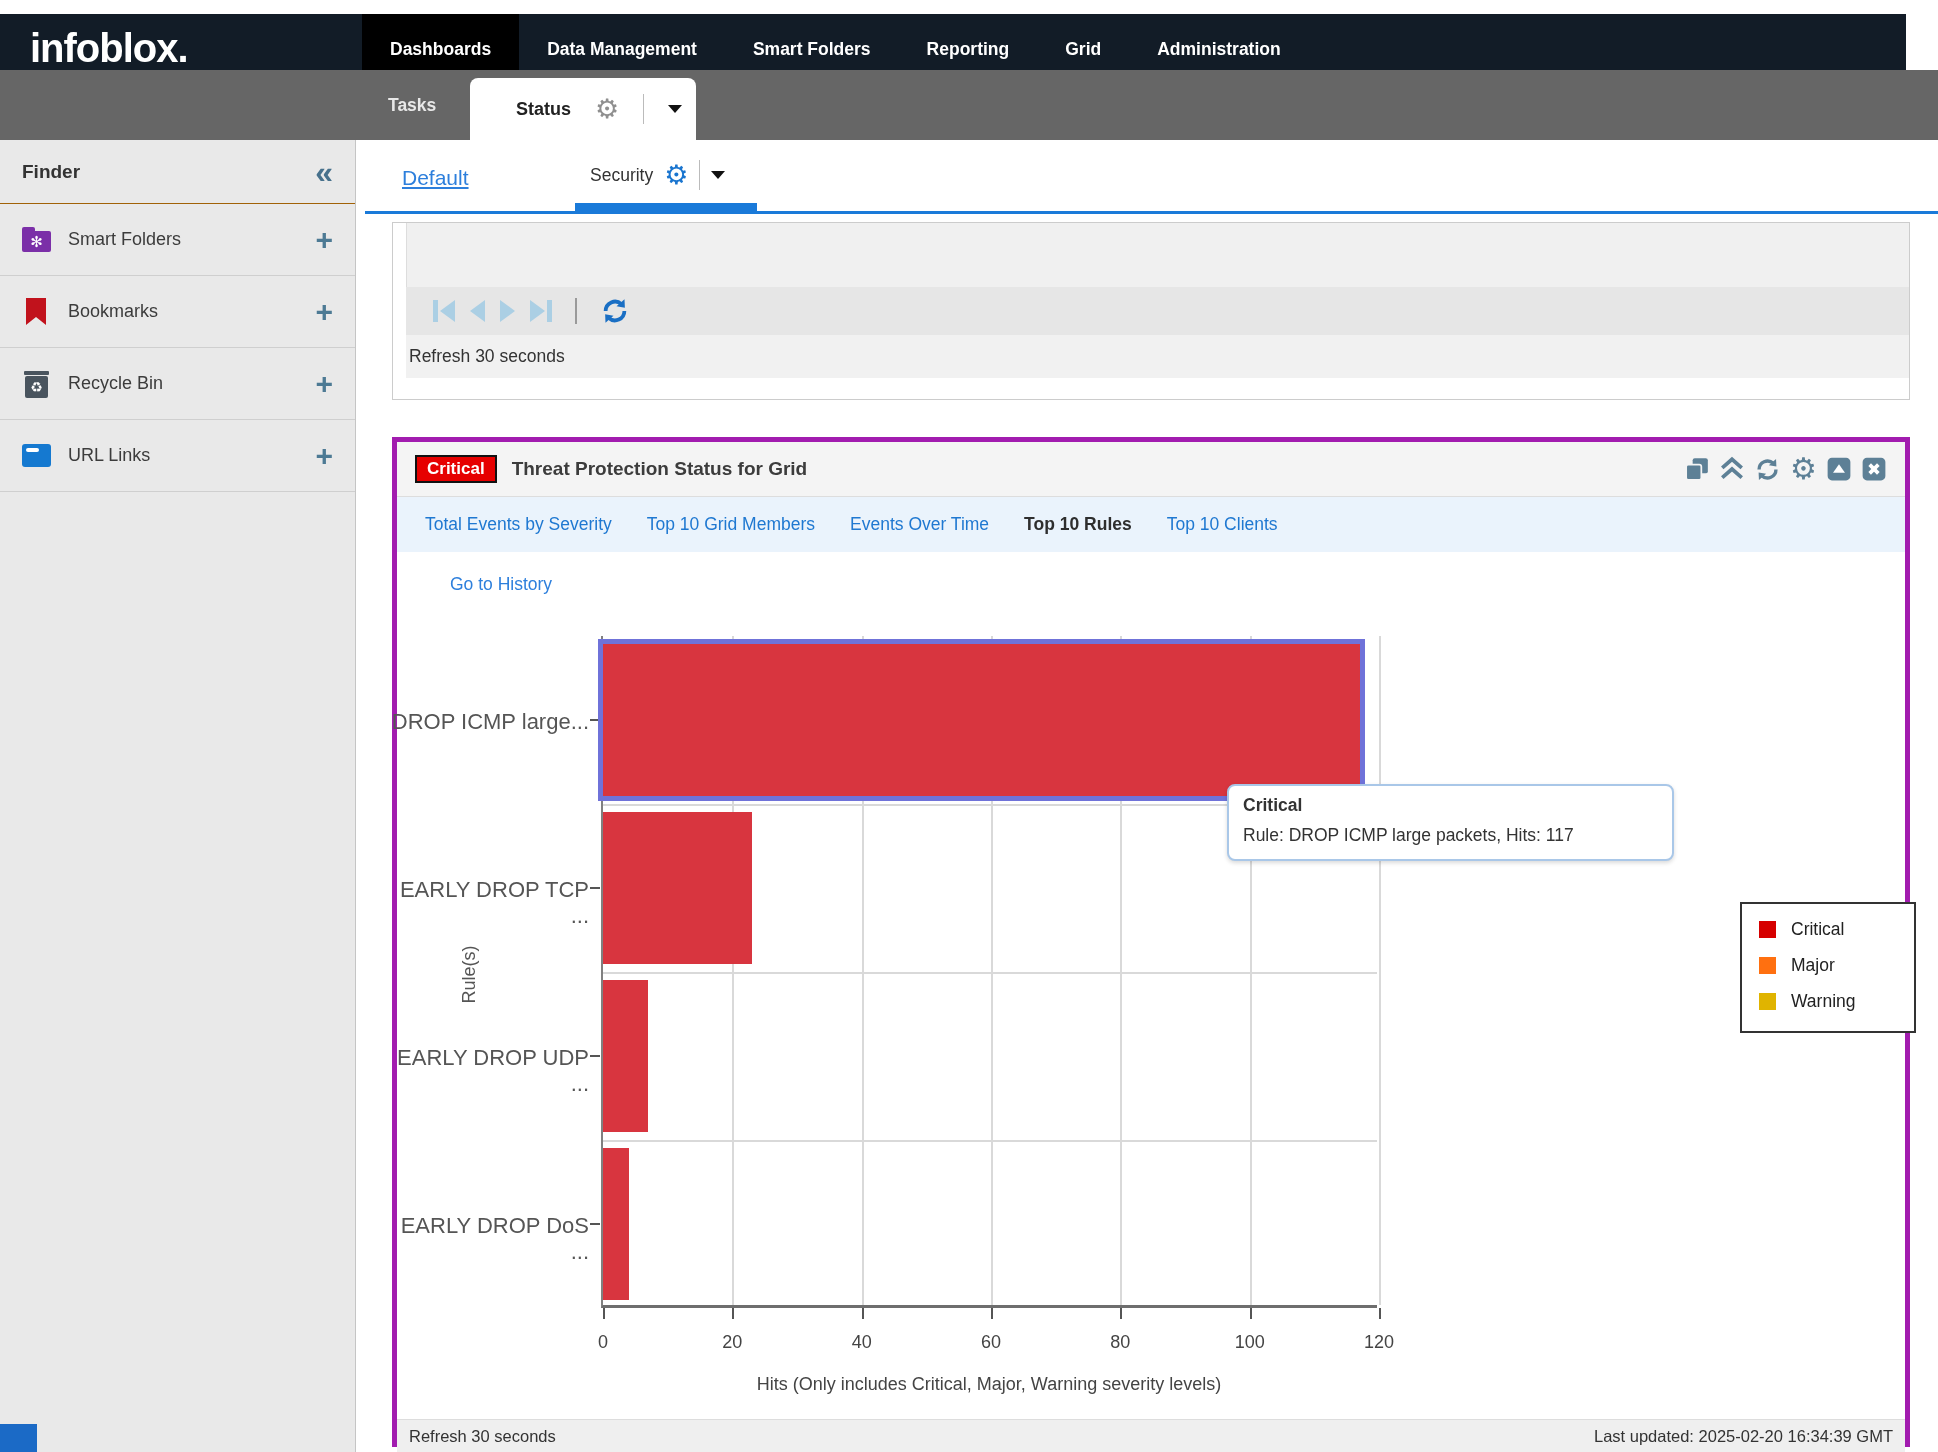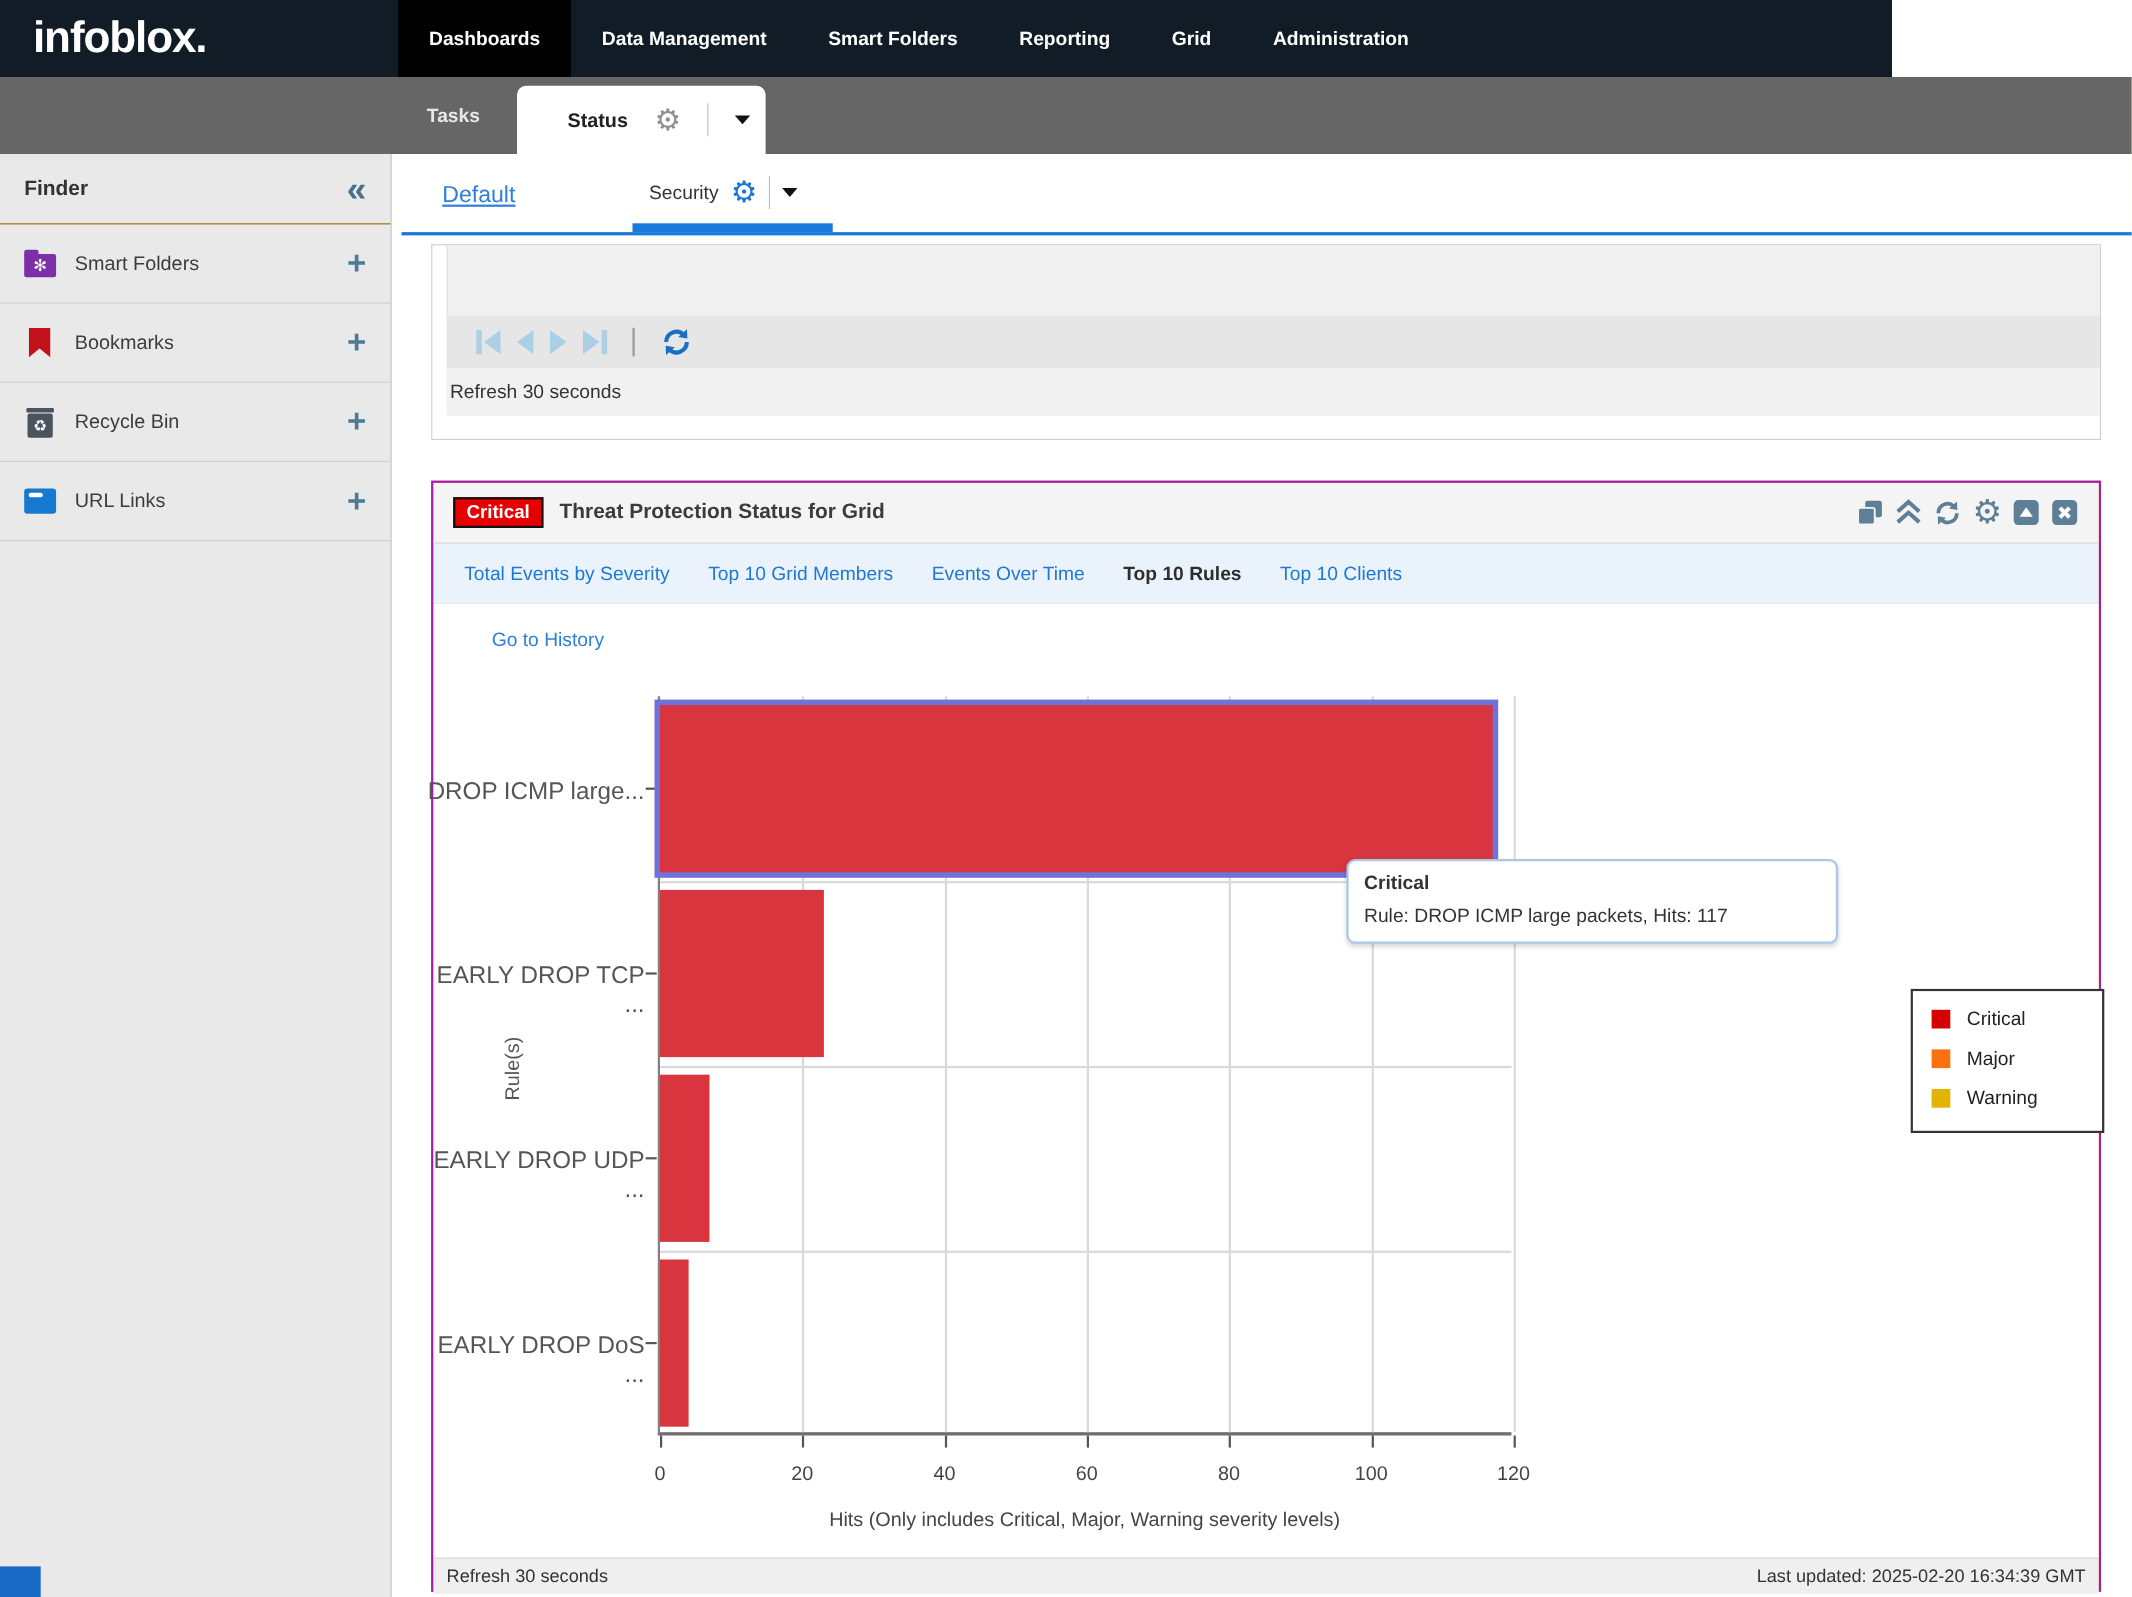--- a/index.html
+++ b/index.html
@@ -1,20 +1,20 @@
 <!DOCTYPE html>
 <html><head>
 <meta charset="utf-8">
 <style>
   * { box-sizing: border-box; margin: 0; padding: 0; }
   html,body { width:1938px; height:1452px; overflow:hidden; background:#fff;
     font-family:"Liberation Sans", sans-serif; position:relative; }
 
   
-  .topbar { position:absolute; left:0; top:0; width:1720px; height:70px; background:#121c27; }
+  .topbar { position:absolute; left:0; top:14px; width:1906px; height:70px; background:#121c27; }
   .logo { position:absolute; left:30px; top:12px; font-size:40px; font-weight:bold; color:#fff; letter-spacing:-1px; }
   .topnav-items { position:absolute; left:362px; top:0; height:70px; display:flex; }
   .topnav-item { display:flex; align-items:center; padding:0 28px; color:#fff; font-weight:bold; font-size:17.5px; cursor:pointer; }
   .topnav-item.active { background:#000000; }
 
   
   .subbar { position:absolute; left:0; top:70px; width:1938px; height:70px; background:#666666; }
   .tasks-tab { position:absolute; left:388px; top:0; height:70px; display:flex; align-items:center; color:#e8e8e8; font-weight:bold; font-size:17.5px; }
   .status-tab { position:absolute; left:470px; top:8px; width:226px; height:62px; background:#fff; border-radius:8px 8px 0 0; display:flex; align-items:center; justify-content:center; gap:24px;padding-left:32px; }
   .status-label { font-weight:bold; font-size:18px; color:#222; }
@@ -54,21 +54,21 @@
   .tw-gray { height:64px; background:#f0f0f0; border-left:1px solid #ddd; }
   .tw-toolbar { height:48px; background:#e6e6e6; display:flex; align-items:center; padding-left:27px; gap:15px; }
   .tw-refresh { height:43px; background:#f1f1f1; display:flex; align-items:center; font-size:17.5px; color:#333; padding-left:3px; }
   .tri-l { width:0; height:0; border-top:11px solid transparent; border-bottom:11px solid transparent; border-right:15px solid #abcfe4; }
   .tri-r { width:0; height:0; border-top:11px solid transparent; border-bottom:11px solid transparent; border-left:15px solid #abcfe4; }
   .pbar { width:5px; height:22px; background:#abcfe4; }
   .pg-group { display:flex; align-items:center; gap:2px; }
   .toolbar-sep { width:2px; height:26px; background:#9a9a9a; margin:0 8px; }
 
   
-  .widget { position:absolute; left:392px; top:437px; width:1518px; height:1010px; background:#f97316; border:2px solid #a21caf; }
+  .widget { position:absolute; left:392px; top:437px; width:1518px; height:1010px; background:#7f1d1d; border:5px solid #a21caf; }
   .w-header { height:55px; background:#f4f4f4; border-bottom:1px solid #ddd; display:flex; align-items:center; padding:0 18px; }
   .badge { background:#e60000; border:2px solid #111; color:#fff; font-weight:bold; font-size:17px; padding:2px 10px; margin-right:15px; }
   .w-title { font-weight:bold; font-size:19px; color:#3c3c3c; flex:1; }
   .w-icons { display:flex; align-items:center; gap:9px; }
   .w-icons .gear-glyph { color:#5d8096; font-size:30px; line-height:26px; }
   .w-tabs { height:55px; background:#eaf3fc; display:flex; align-items:center; padding:0 28px; gap:35px; }
   .w-tab { font-size:17.5px; color:#1f78d1; cursor:pointer; white-space:nowrap; }
   .w-tab.active { color:#2e2e2e; font-weight:bold; }
   .w-body { position:relative; height:867px; background:#fff; }
   .w-footer { height:33px; background:#efefef; border-top:1px solid #ddd; display:flex; justify-content:space-between; align-items:center; padding:0 12px; font-size:16.5px; color:#333; }

